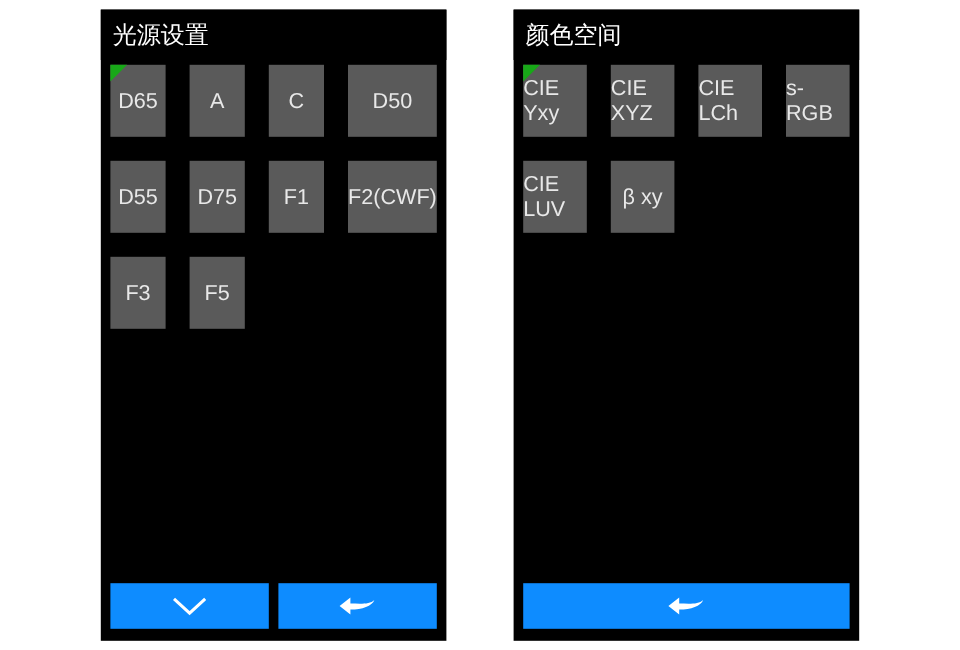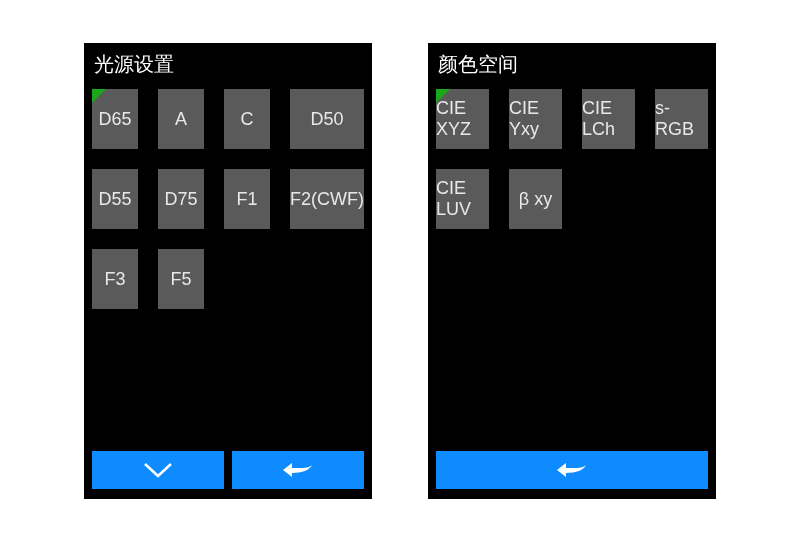--- a/index.html
+++ b/index.html
@@ -8,21 +8,21 @@
       height: 542px;
       background: #ffffff;
       display: flex;
       justify-content: center;
       align-items: center;
       gap: 56px;
       font-family: "Microsoft YaHei", "PingFang SC", Helvetica, Arial, sans-serif;
     }
     .panel {
       width: 288px;
-      height: 456px;
+      height: 526px;
       background: #000000;
       display: flex;
       flex-direction: column;
       position: relative;
     }
     .panel-header {
       height: 42px;
       display: flex;
       align-items: center;
       padding-left: 10px;
@@ -117,22 +117,22 @@
       </svg>
     </div>
   </div>
 </div>
 
 <div class="panel">
   <div class="panel-header">颜色空间</div>
   <div class="grid-wrap">
     <div class="corner-mark"></div>
     <div class="grid">
+      <div class="cell">CIE Yxy</div>
       <div class="cell">CIE XYZ</div>
-      <div class="cell">CIE Yxy</div>
       <div class="cell">CIE LCh</div>
       <div class="cell">s-RGB</div>
       <div class="cell">CIE LUV</div>
       <div class="cell">β xy</div>
       <div class="placeholder"></div>
     </div>
   </div>
   <div class="footer">
     <div class="foot-btn single">
       <svg width="36" height="22" viewBox="0 0 36 22">

